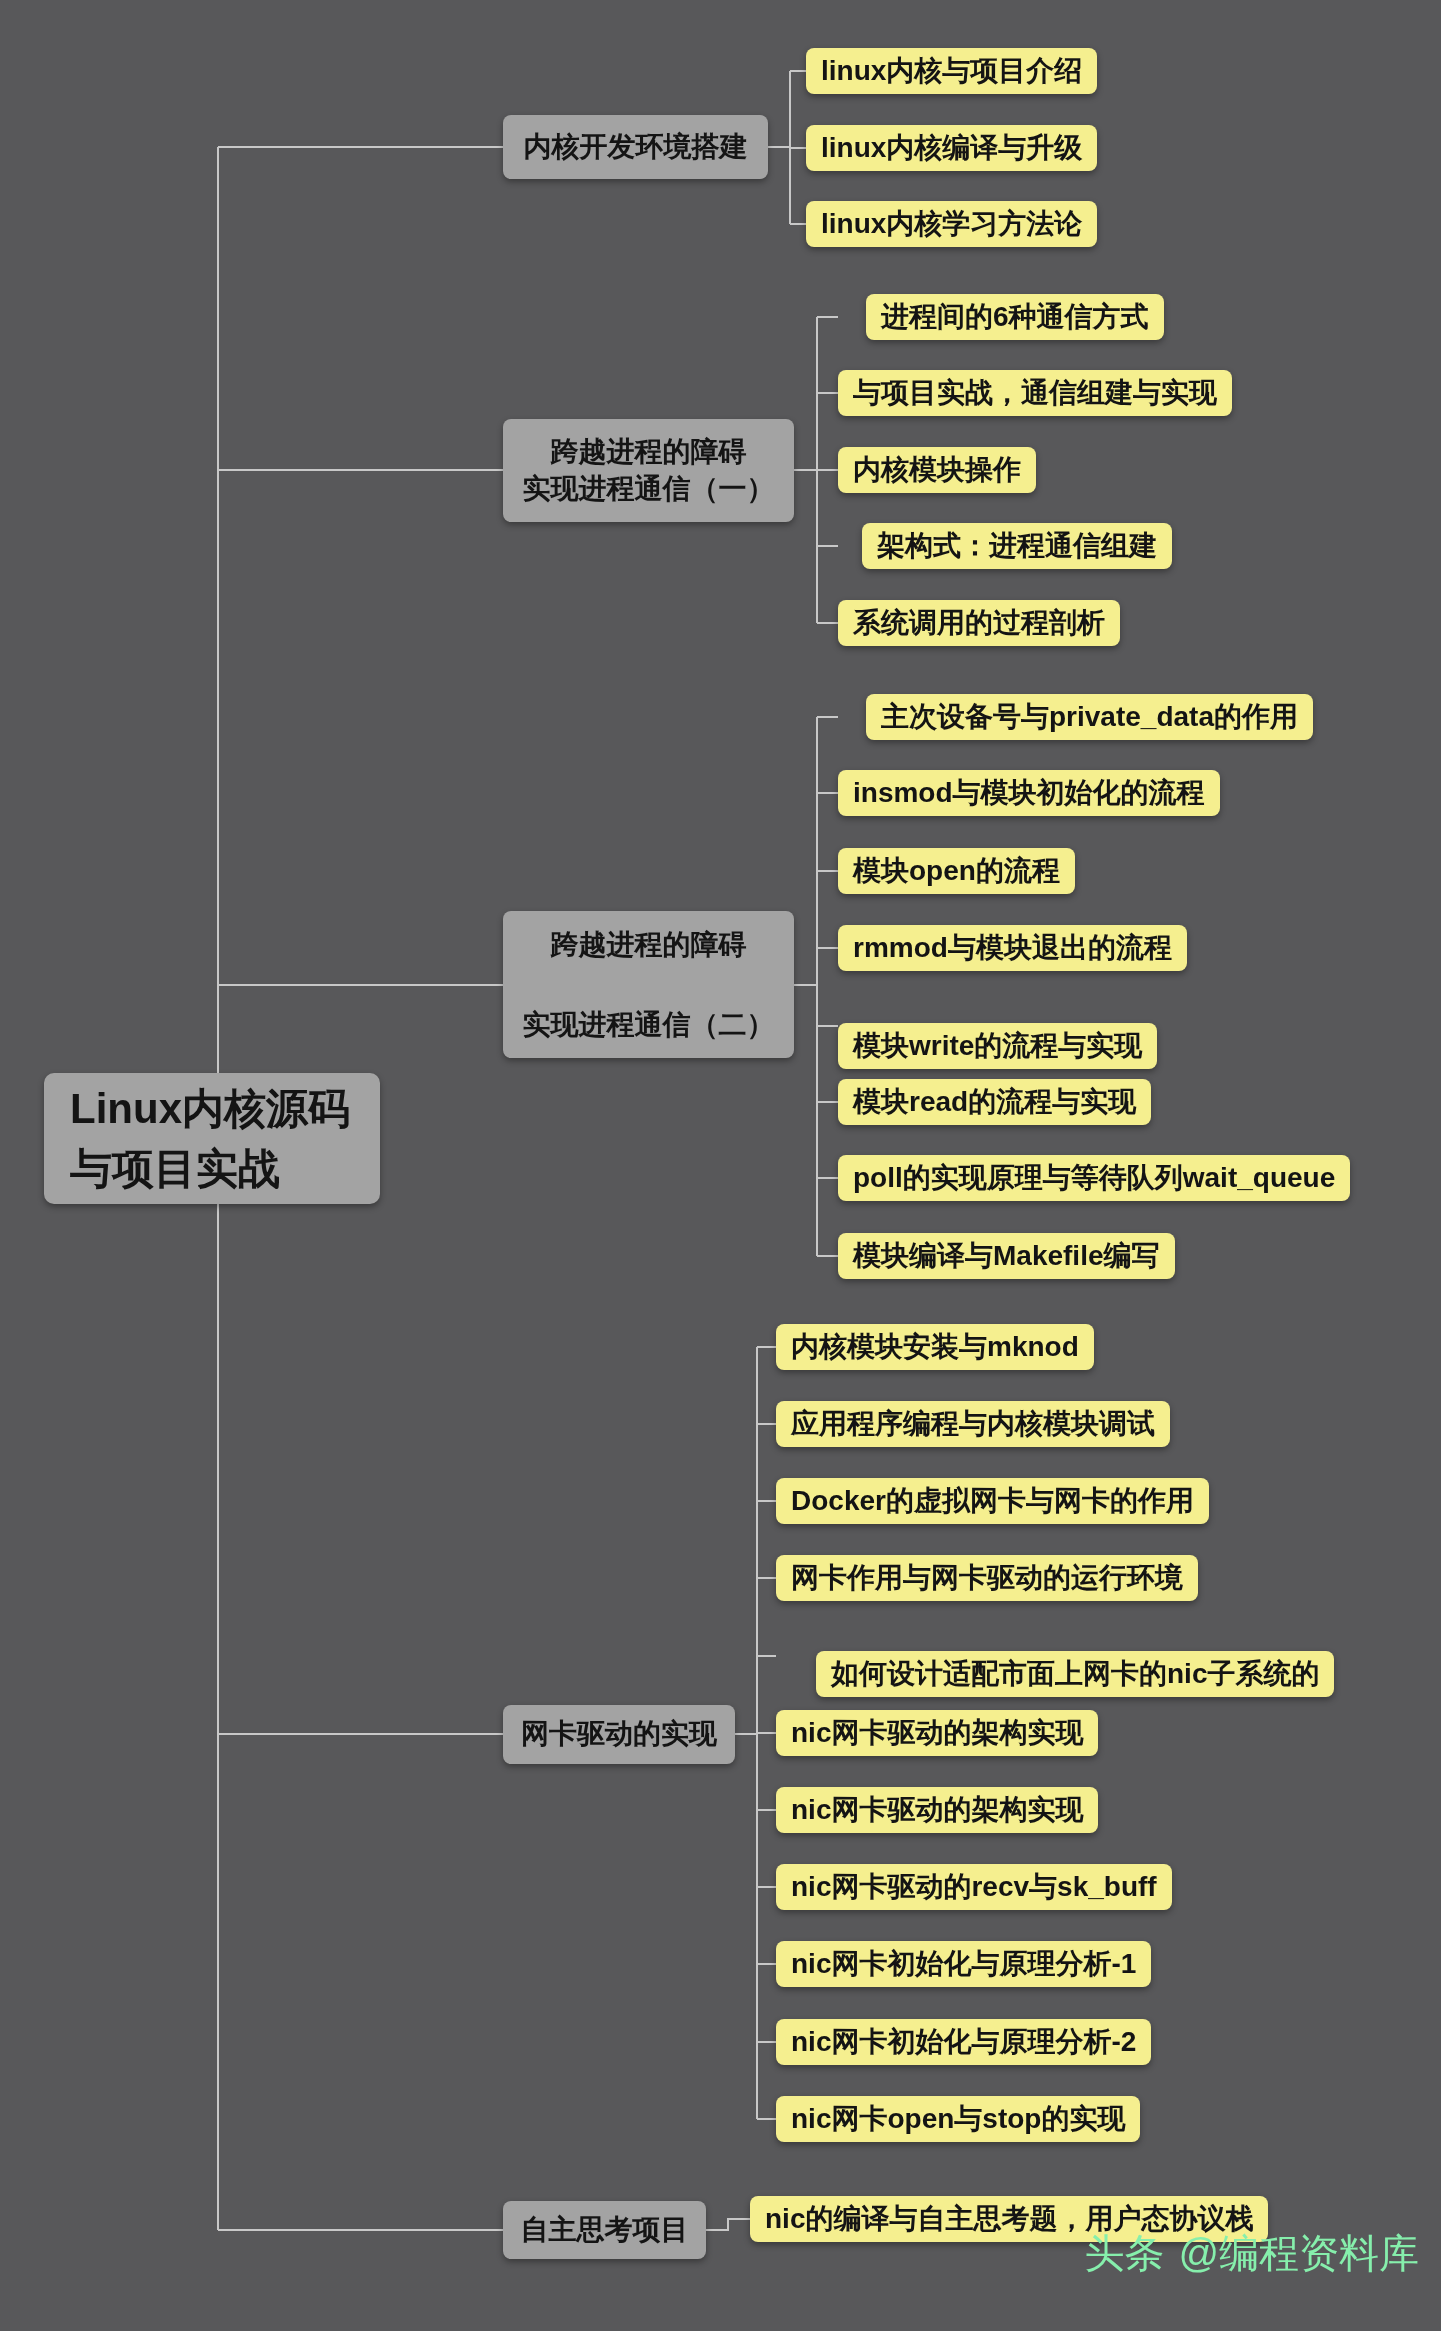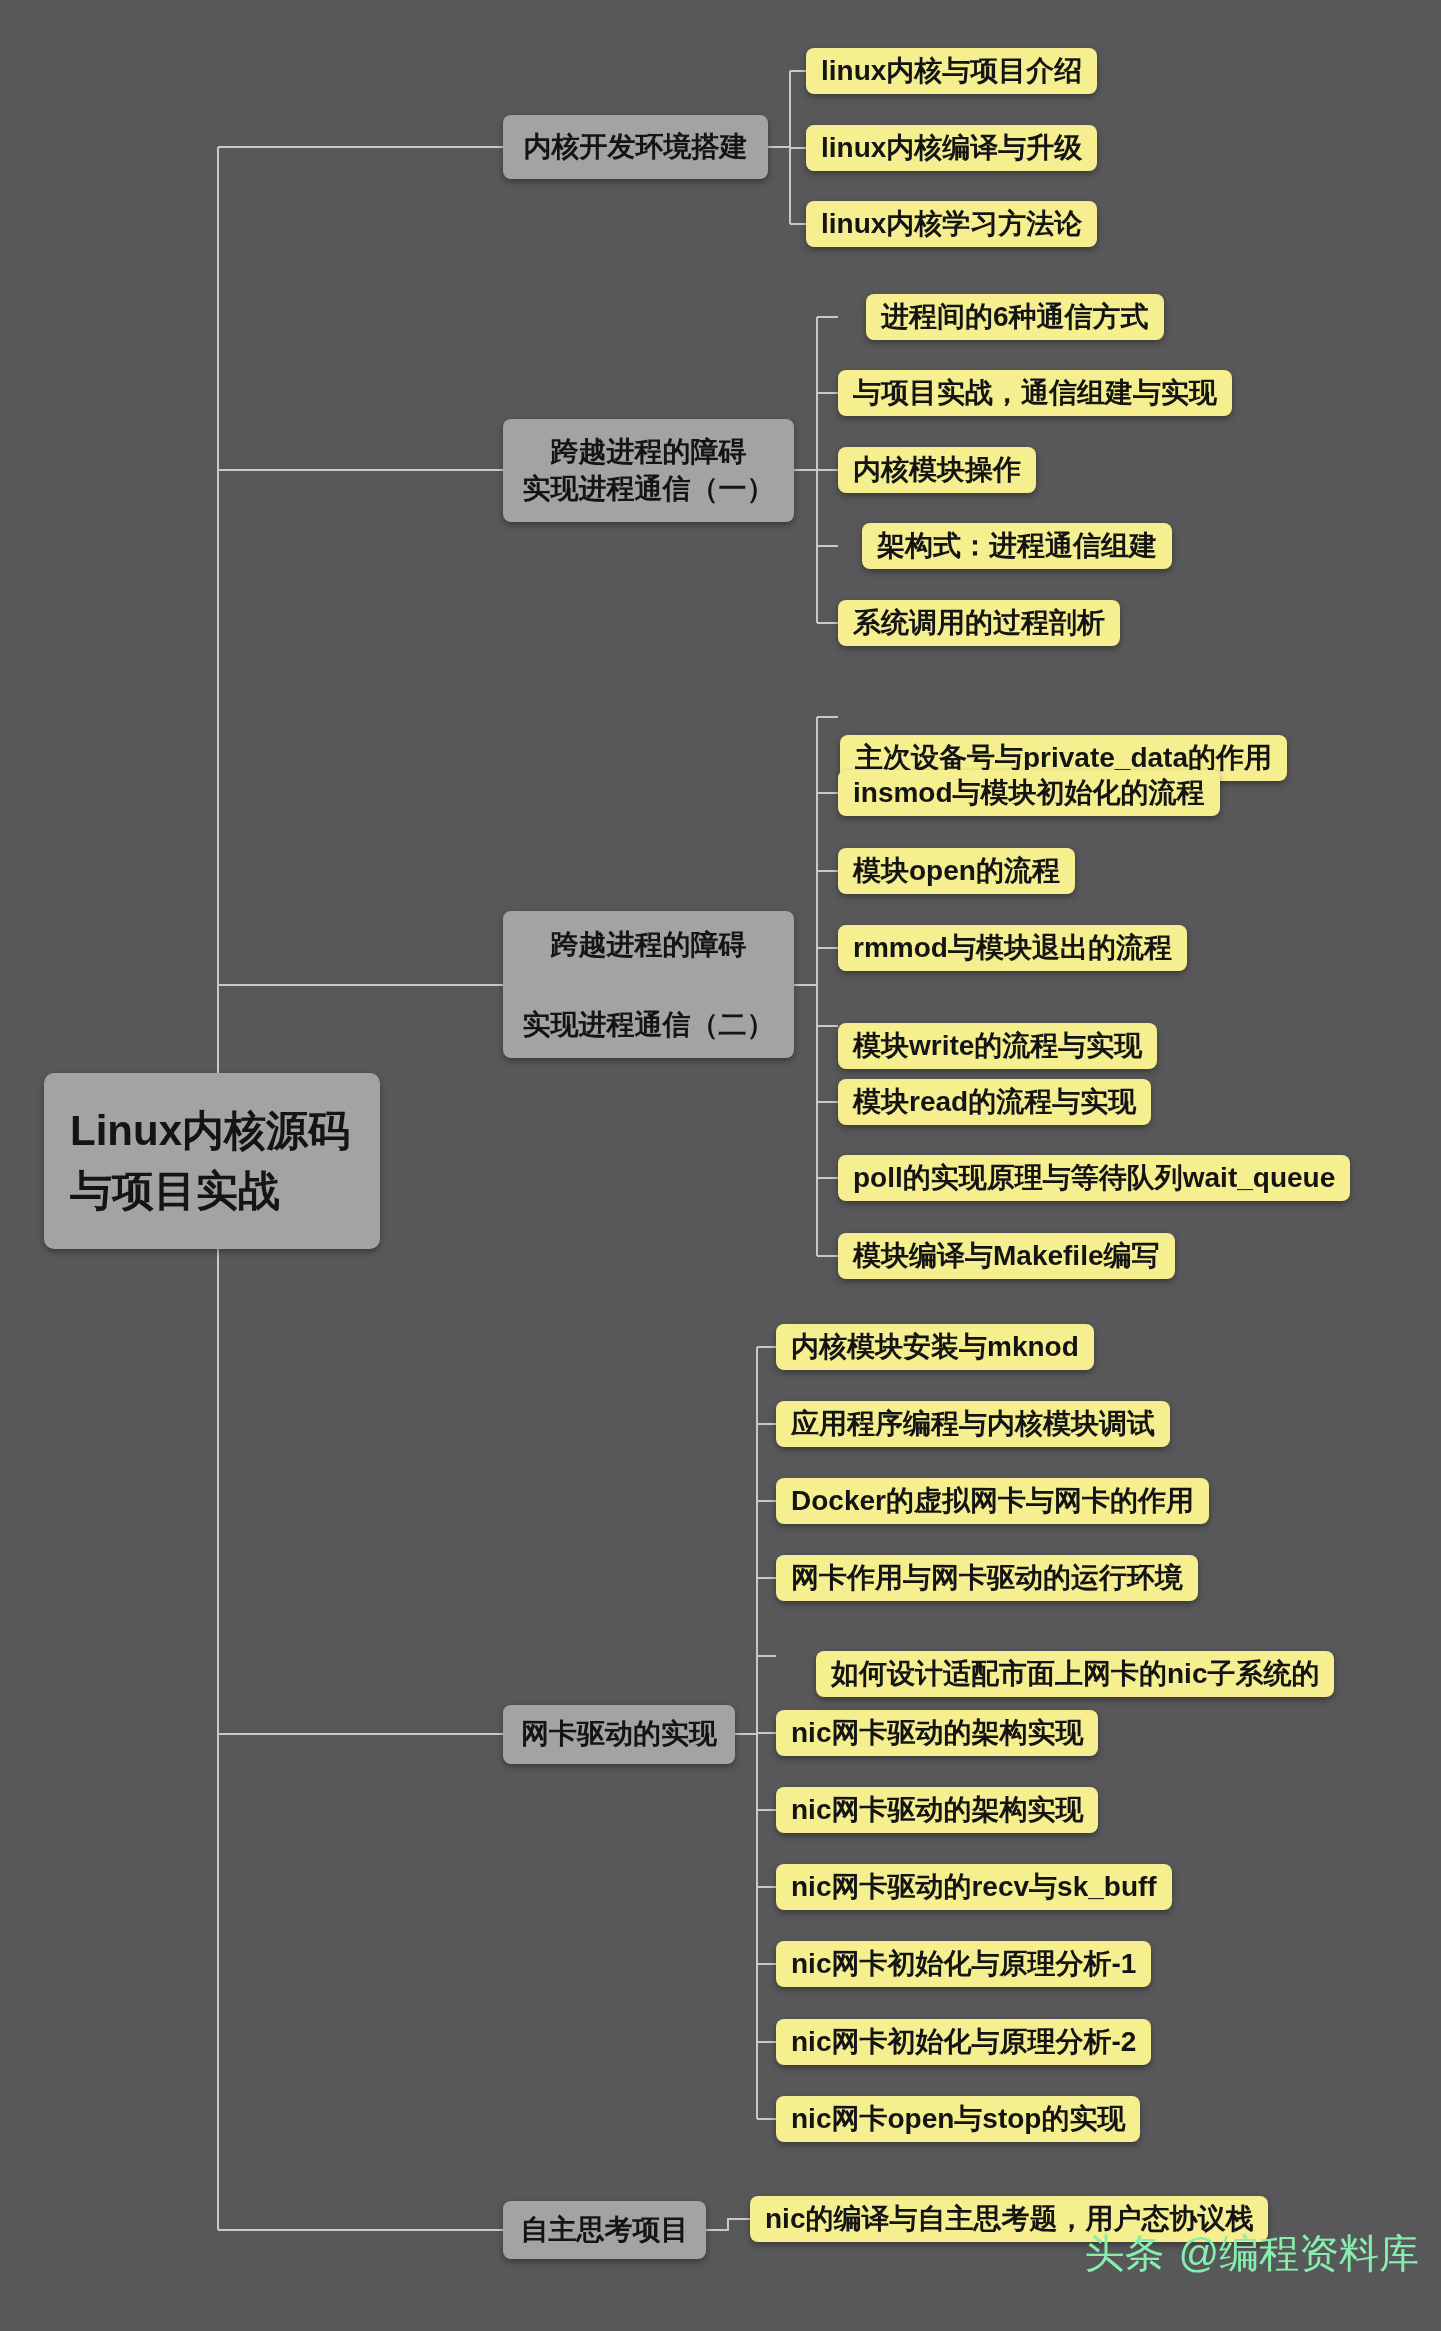--- a/index.html
+++ b/index.html
@@ -72,21 +72,21 @@
 
   <svg class="connectors" width="1441" height="2331" viewBox="0 0 1441 2331" fill="none" stroke="#c8c8c8" stroke-width="2">
     <path d="M218 147 V2230 M218 147 H503 M218 470 H503 M218 985 H503 M218 1734 H503 M218 2230 H503"></path>
     <path d="M768 147 H790 M790 71 V224 M790 71 H806 M790 148 H806 M790 224 H806"></path>
     <path d="M794 470 H817 M817 317 V623 M817 317 H838 M817 393 H838 M817 470 H838 M817 546 H838 M817 623 H838"></path>
     <path d="M794 985 H817 M817 717 V1256 M817 717 H838 M817 793 H838 M817 871 H838 M817 948 H838 M817 1026 H838 M817 1102 H838 M817 1178 H838 M817 1256 H838"></path>
     <path d="M735 1734 H757 M757 1347 V2119 M757 1347 H776 M757 1424 H776 M757 1501 H776 M757 1578 H776 M757 1656 H776 M757 1733 H776 M757 1810 H776 M757 1887 H776 M757 1964 H776 M757 2042 H776 M757 2119 H776"></path>
     <path d="M706 2230 H728 V2219 H750"></path>
   </svg>
 
-  <div class="node root" style="left:44px; top:1073px; width:336px; height:176px;">
+  <div class="node root" style="left:44px; top:1073px; width:336px; height:131px;">
     <span>Linux内核源码</span>
     <span>与项目实战</span>
   </div>
 
   <div class="node branch" style="left:503px; top:115px; width:265px; height:64px;">
     <span>内核开发环境搭建</span>
   </div>
   <div class="topic" style="left:806px; top:48px;">linux内核与项目介绍</div>
   <div class="topic" style="left:806px; top:125px;">linux内核编译与升级</div>
   <div class="topic" style="left:806px; top:201px;">linux内核学习方法论</div>
@@ -98,21 +98,21 @@
   <div class="topic" style="left:838px; top:294px;margin-left:28px;">进程间的6种通信方式</div>
   <div class="topic" style="left:838px; top:370px;">与项目实战，通信组建与实现</div>
   <div class="topic" style="left:838px; top:447px;">内核模块操作</div>
   <div class="topic" style="left:838px; top:523px;margin-left:24px;">架构式：进程通信组建</div>
   <div class="topic" style="left:838px; top:600px;">系统调用的过程剖析</div>
 
   <div class="node branch gap" style="left:503px; top:911px; width:291px; height:147px;">
     <span>跨越进程的障碍</span>
     <span>实现进程通信（二）</span>
   </div>
-  <div class="topic" style="left:840px; top:694px;margin-top:41px;">主次设备号与private_data的作用</div>
+  <div class="topic" style="left:866px; top:694px;">主次设备号与private_data的作用</div>
   <div class="topic" style="left:838px; top:770px;">insmod与模块初始化的流程</div>
   <div class="topic" style="left:838px; top:848px;">模块open的流程</div>
   <div class="topic" style="left:838px; top:925px;">rmmod与模块退出的流程</div>
   <div class="topic" style="left:838px; top:1003px;margin-top:20px;">模块write的流程与实现</div>
   <div class="topic" style="left:838px; top:1079px;">模块read的流程与实现</div>
   <div class="topic" style="left:838px; top:1155px;">poll的实现原理与等待队列wait_queue</div>
   <div class="topic" style="left:838px; top:1233px;">模块编译与Makefile编写</div>
 
   <div class="node branch" style="left:503px; top:1705px; width:232px; height:59px;">
     <span>网卡驱动的实现</span>

